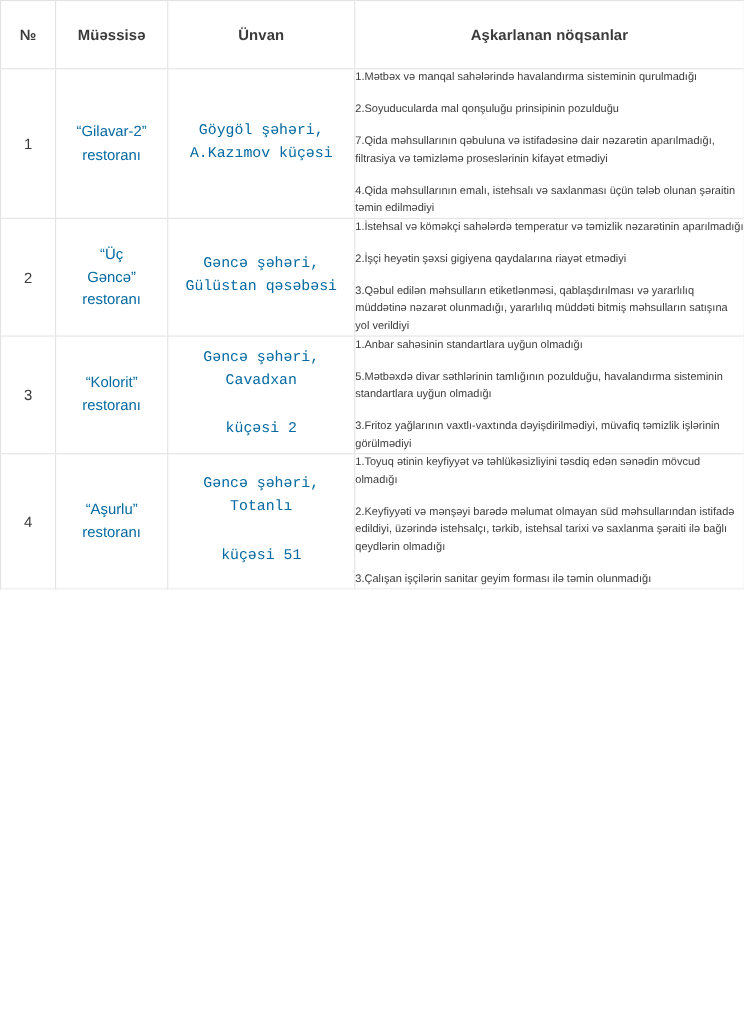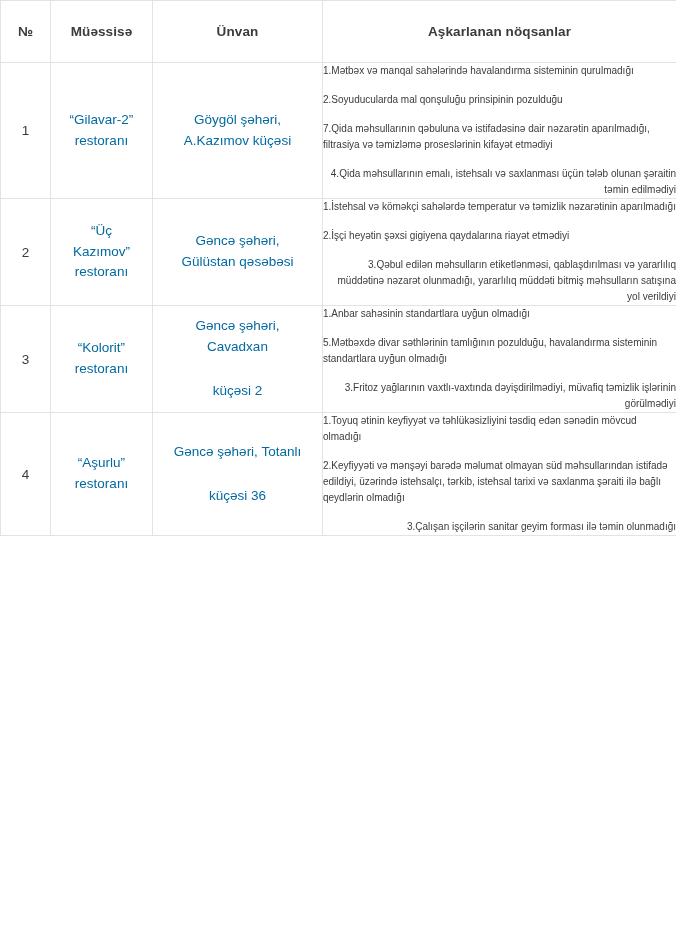--- a/index.html
+++ b/index.html
@@ -61,24 +61,24 @@
     line-height: 1.6;
     color: #3b3b3b;
     padding: 12px 14px 12px 12px;
     box-sizing: border-box;
   }
   td.cell-defects .defect-item {
     margin: 0 0 13px 0;
   }
   td.cell-defects .defect-item:last-child {
     margin-bottom: 0;
-    text-align: right;
   }
   .addr-line {
     display: block;
+    font-family: Liberation Mono, monospace;
   }
   .addr-line.spaced {
     margin-top: 23px;
   }
   .ent-line {
     display: block;
   }
 </style>
 </head>
 <body>
@@ -116,21 +116,21 @@
           <p class="defect-item">2.Soyuducularda mal qonşuluğu prinsipinin pozulduğu</p>
           <p class="defect-item">7.Qida məhsullarının qəbuluna və istifadəsinə dair nəzarətin aparılmadığı, filtrasiya və təmizləmə proseslərinin kifayət etmədiyi</p>
           <p class="defect-item">4.Qida məhsullarının emalı, istehsalı və saxlanması üçün tələb olunan şəraitin təmin edilmədiyi</p>
         </td>
       </tr>
 
       <tr>
         <td class="cell-no">2</td>
         <td class="cell-entity">
           <span class="ent-line">“Üç</span>
-          <span class="ent-line">Kazımov”</span>
+          <span class="ent-line">Gəncə”</span>
           <span class="ent-line">restoranı</span>
         </td>
         <td class="cell-address">
           <span class="addr-line">Gəncə şəhəri,</span>
           <span class="addr-line">Gülüstan qəsəbəsi</span>
         </td>
         <td class="cell-defects">
           <p class="defect-item">1.İstehsal və köməkçi sahələrdə temperatur və təmizlik nəzarətinin aparılmadığı</p>
           <p class="defect-item">2.İşçi heyətin şəxsi gigiyena qaydalarına riayət etmədiyi</p>
           <p class="defect-item">3.Qəbul edilən məhsulların etiketlənməsi, qablaşdırılması və yararlılıq müddətinə nəzarət olunmadığı, yararlılıq müddəti bitmiş məhsulların satışına yol verildiyi</p>
@@ -156,21 +156,21 @@
       </tr>
 
       <tr>
         <td class="cell-no">4</td>
         <td class="cell-entity">
           <span class="ent-line">“Aşurlu”</span>
           <span class="ent-line">restoranı</span>
         </td>
         <td class="cell-address">
           <span class="addr-line">Gəncə şəhəri, Totanlı</span>
-          <span class="addr-line spaced">küçəsi 36</span>
+          <span class="addr-line spaced">küçəsi 51</span>
         </td>
         <td class="cell-defects">
           <p class="defect-item">1.Toyuq ətinin keyfiyyət və təhlükəsizliyini təsdiq edən sənədin mövcud olmadığı</p>
           <p class="defect-item">2.Keyfiyyəti və mənşəyi barədə məlumat olmayan süd məhsullarından istifadə edildiyi, üzərində istehsalçı, tərkib, istehsal tarixi və saxlanma şəraiti ilə bağlı qeydlərin olmadığı</p>
           <p class="defect-item">3.Çalışan işçilərin sanitar geyim forması ilə təmin olunmadığı</p>
         </td>
       </tr>
 
     </tbody>
   </table>

